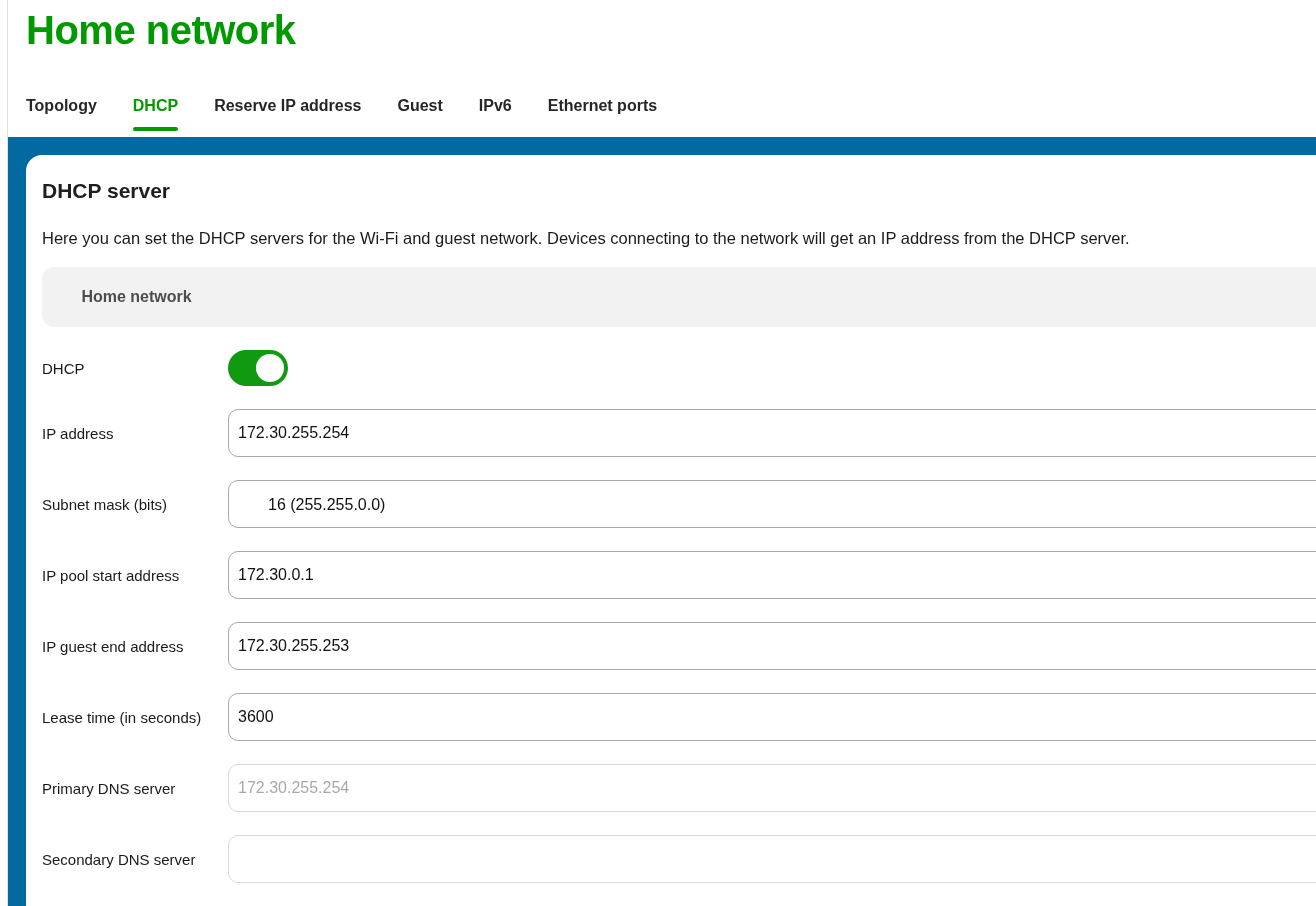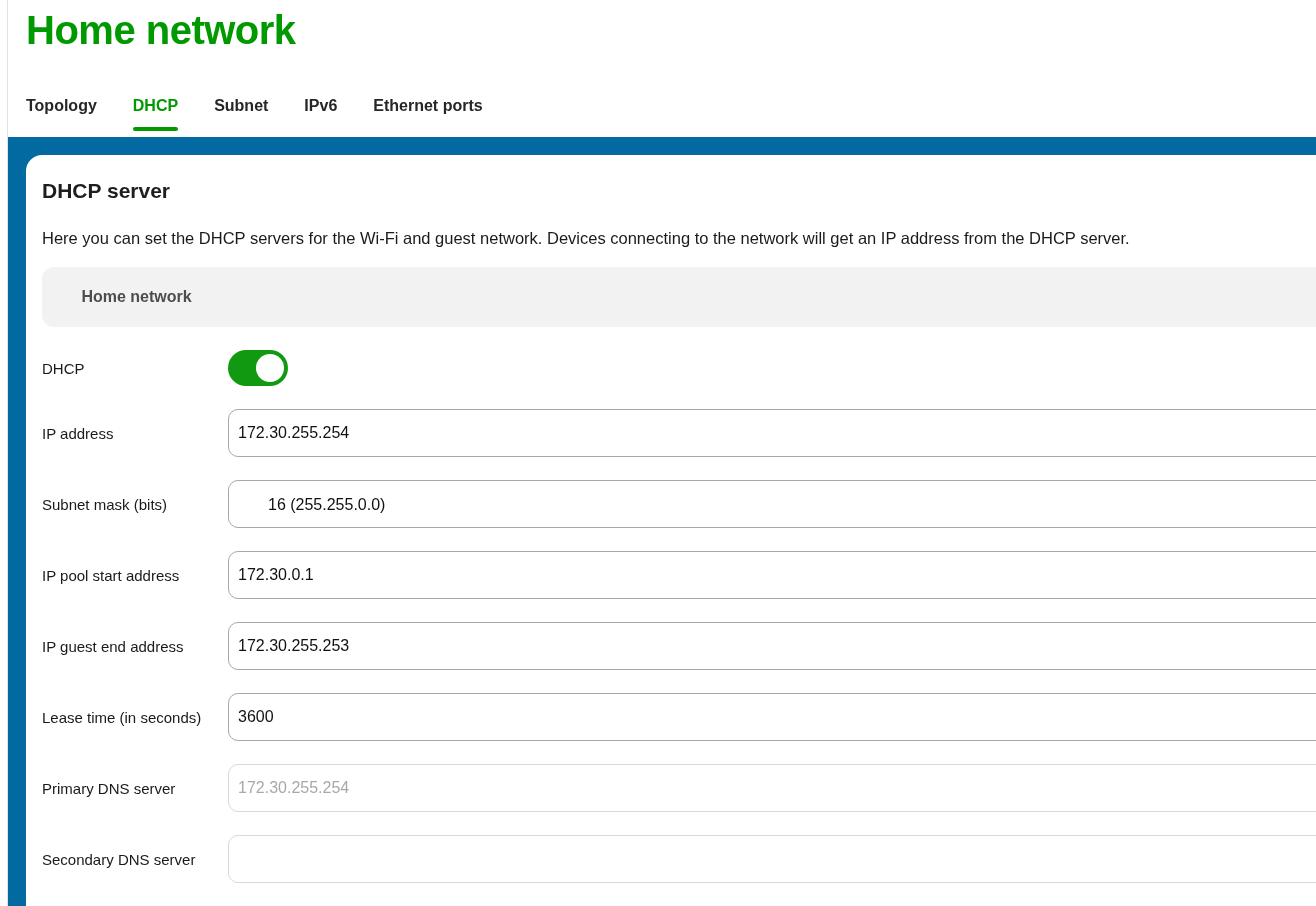--- a/index.html
+++ b/index.html
@@ -106,21 +106,22 @@
 </head>
 <body>
 
 <div class="left-line"></div>
 
 <h1 class="page-title">Home network</h1>
 
 <nav class="main-tabs">
   <div class="main-tab">Topology</div>
   <div class="main-tab active">DHCP</div>
-  <div class="main-tab">Subnet</div>
+  <div class="main-tab">Reserve IP address</div>
+  <div class="main-tab">Guest</div>
   <div class="main-tab">IPv6</div>
   <div class="main-tab">Ethernet ports</div>
 </nav>
 
 <div class="content-bg">
   <section class="card">
 
     <h2 class="card-heading">DHCP server</h2>
 
     <p class="card-desc">Here you can set the DHCP servers for the Wi-Fi and guest network. Devices connecting to the network will get an IP address from the DHCP server.</p>

